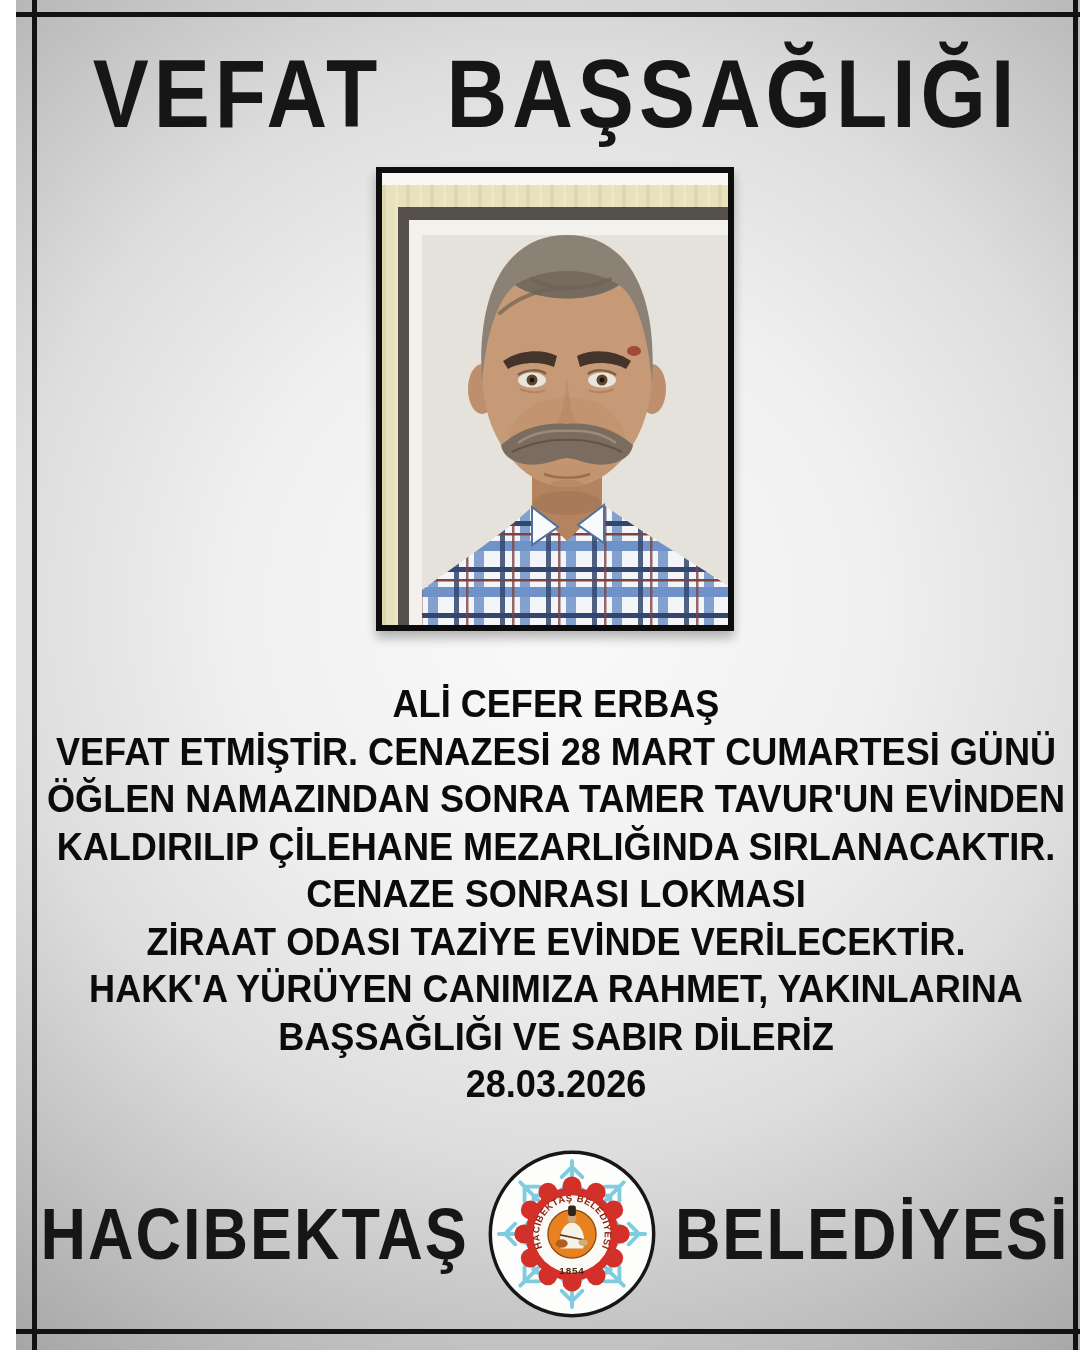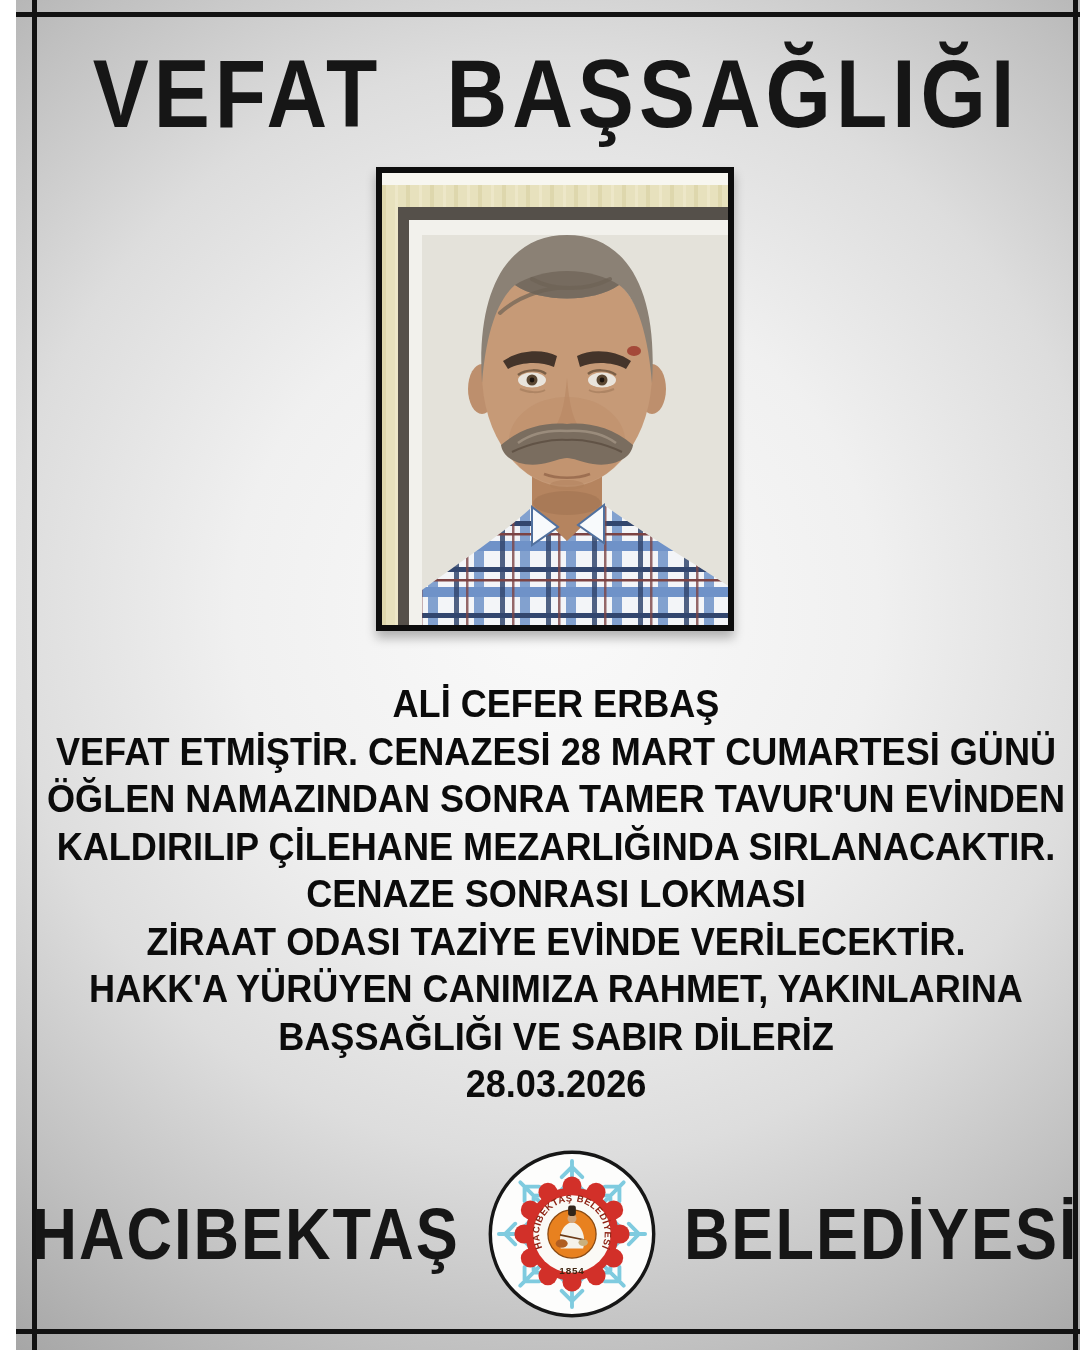--- a/index.html
+++ b/index.html
@@ -39,21 +39,21 @@
 
   .announcement {
     position:absolute; top:681px; left:0; width:1080px;
     text-align:center; font-weight:bold; color:#0b0b0b;
     font-size:38px; line-height:47.5px;
     transform:scaleX(0.95); transform-origin:50% 0;
   }
 
   .footer {
     position:absolute; top:1148px; left:21px; width:1036px; height:172px;
-    display:flex; align-items:center; justify-content:center; gap:26px;
+    display:flex; align-items:center; justify-content:center; gap:17px;
   }
   .footer .stamp-text { font-size:63px; letter-spacing:2px; }
   .seal { width:172px; height:172px; flex:0 0 auto; }
 </style>
 </head>
 <body>
 
 <div class="poster">
 
   <div class="frame-line frame-top"></div>

